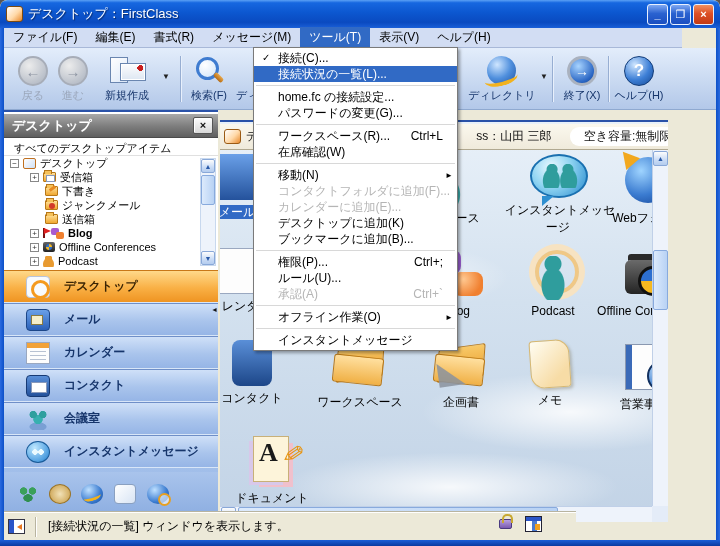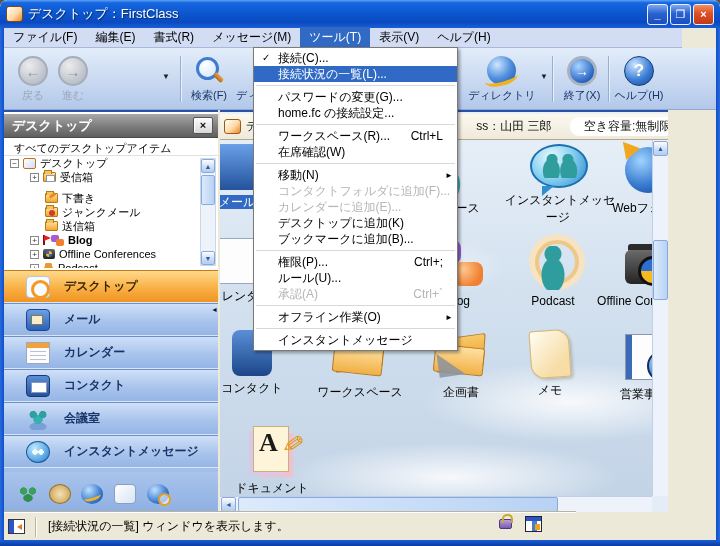--- a/index.html
+++ b/index.html
@@ -96,21 +96,21 @@
   .sb-bot{position:absolute;left:0;bottom:0;width:214px;height:40px;background:linear-gradient(180deg,#a9c4ec,#8fb0e2);}
   .mini{position:absolute;bottom:8px;width:22px;height:20px;border-radius:4px;}
   .m1{background:radial-gradient(4px 4px at 30% 35%,#3aa05a 3.4px,transparent 4px),radial-gradient(4px 4px at 70% 35%,#3aa05a 3.4px,transparent 4px),radial-gradient(5px 4px at 50% 70%,#2f8f4f 4.4px,transparent 5px);}
   .m2{background:radial-gradient(circle at 50% 50%,#f2e2b8,#cfa85a 80%);border:1px solid #9a7428;border-radius:50%;}
   .m3,.m5{background:radial-gradient(circle at 35% 30%,#bfe0ff,#3a7bd0 60%,#144a9a);border-radius:50%;}
   .m3:after{content:"";position:absolute;left:2px;top:8px;width:18px;height:6px;border-bottom:3px solid #f2b21e;border-radius:50%;transform:rotate(-16deg);}
   .m4{background:linear-gradient(135deg,#fff,#d8e4f4);border:1px solid #8aa0c0;}
   .m5:after{content:"";position:absolute;right:-2px;bottom:-2px;width:9px;height:9px;border:2px solid #e8a020;border-radius:50%;background:rgba(255,255,255,.6);}
 
   
-  .mn{left:220px;top:110px;width:448px;height:402px;background:linear-gradient(180deg,#e9f1f9 0%,#d3e1ef 45%,#c2d3e6 100%);border-top:2px solid #2a52a8;overflow:hidden;}
+  .mn{left:220px;top:120px;width:448px;height:402px;background:linear-gradient(180deg,#e9f1f9 0%,#d3e1ef 45%,#c2d3e6 100%);border-top:2px solid #2a52a8;overflow:hidden;}
   .cloud{position:absolute;border-radius:50%;background:radial-gradient(ellipse,rgba(255,255,255,.85),rgba(255,255,255,0) 70%);}
   .mn-hd{position:absolute;left:0;top:2px;width:496px;height:26px;background:linear-gradient(180deg,#fbf8ee,#efeadb);border-bottom:1px solid #b0a890;display:flex;align-items:center;font-size:12px;color:#111;}
   .mh-ico{width:17px;height:15px;background:linear-gradient(135deg,#fff,#ffd9a8 55%,#e8882a);border:1px solid #9a5a14;border-radius:3px;margin:0 5px 0 4px;flex:0 0 auto;}
   .quota{background:#fff;padding:1px 14px;margin-left:18px;white-space:nowrap;border-radius:9px;}
   .mh-sq{position:absolute;right:28px;top:7px;width:13px;height:12px;}
   .mh-sq:before{content:"";position:absolute;right:3px;top:0;width:9px;height:9px;background:#2a55c8;}
   .mh-sq:after{content:"";position:absolute;left:0;bottom:0;width:9px;height:9px;background:#d62a6a;border:1px solid #7a1040;}
   .mh-pen{position:absolute;right:8px;top:4px;color:#c88a18;font-size:14px;transform:rotate(10deg);}
 
   .dicon{position:absolute;width:110px;text-align:center;font-size:12px;color:#000;}
@@ -204,20 +204,24 @@
           <span>←</span>
         </div>
       <span class="cap">戻る</span>
     </div>
     <div class="tbtn dis" style="left:48px;top:8px;width:42px;">
       <div class="cir gray">
           <span>→</span>
         </div>
       <span class="cap">進む</span>
     </div>
+    <div class="tbtn" style="left:92px;top:8px;width:62px;">
+      <div class="i-new"></div>
+      <span class="cap">新規作成</span>
+    </div>
     <span class="dd" style="left:158px;top:24px;">▼</span>
     <div class="vsep" style="left:176px;"></div>
     <div class="tbtn" style="left:182px;top:8px;width:46px;">
       <div class="i-mag"></div>
       <span class="cap">検索(F)</span>
     </div>
     <div class="tbtn" style="left:232px;top:8px;width:70px;">
       <div style="height:30px;"></div>
       <span class="cap" style="text-align:left;">ディレクトリ</span>
     </div>
@@ -252,21 +256,21 @@
       <div class="trow" style="padding-left:6px;">
         <span class="tgl">−</span>
         <span class="ti-desk"></span>
         <span class="tlab">デスクトップ</span>
       </div>
       <div class="trow" style="padding-left:26px;">
         <span class="tgl">+</span>
         <span class="tf in"></span>
         <span class="tlab">受信箱</span>
       </div>
-      <div class="trow" style="padding-left:41px;margin-top:7px;">
+      <div class="trow" style="padding-left:41px;">
         <span class="tf dr"></span>
         <span class="tlab">下書き</span>
       </div>
       <div class="trow" style="padding-left:41px;">
         <span class="tf jk"></span>
         <span class="tlab">ジャンクメール</span>
       </div>
       <div class="trow" style="padding-left:41px;">
         <span class="tf"></span>
         <span class="tlab">送信箱</span>
@@ -424,22 +428,22 @@
       <div class="sc-thumb" style="position:absolute;left:18px;top:0;width:320px;height:15px;"></div>
       <div class="sc-btn" style="position:absolute;right:1px;top:0;width:15px;height:15px;">►</div>
     </div>
     <div class="corner"></div>
   </div>
 
   <div class="abs menu">
     <div class="mi"><span class="mi-check">✓</span><span>接続(C)...</span></div>
     <div class="mi hl"><span>接続状況の一覧(L)...</span></div>
     <div class="msep"></div>
+    <div class="mi"><span>home.fc の接続設定...</span></div>
     <div class="mi"><span>パスワードの変更(G)...</span></div>
-    <div class="mi"><span>home.fc の接続設定...</span></div>
     <div class="msep"></div>
     <div class="mi"><span>ワークスペース(R)...</span><span class="mi-sc">Ctrl+L</span></div>
     <div class="mi"><span>在席確認(W)</span></div>
     <div class="msep"></div>
     <div class="mi"><span>移動(N)</span><span class="mi-sub">►</span></div>
     <div class="mi dis"><span>コンタクトフォルダに追加(F)...</span></div>
     <div class="mi dis"><span>カレンダーに追加(E)...</span></div>
     <div class="mi"><span>デスクトップに追加(K)</span></div>
     <div class="mi"><span>ブックマークに追加(B)...</span></div>
     <div class="msep"></div>

